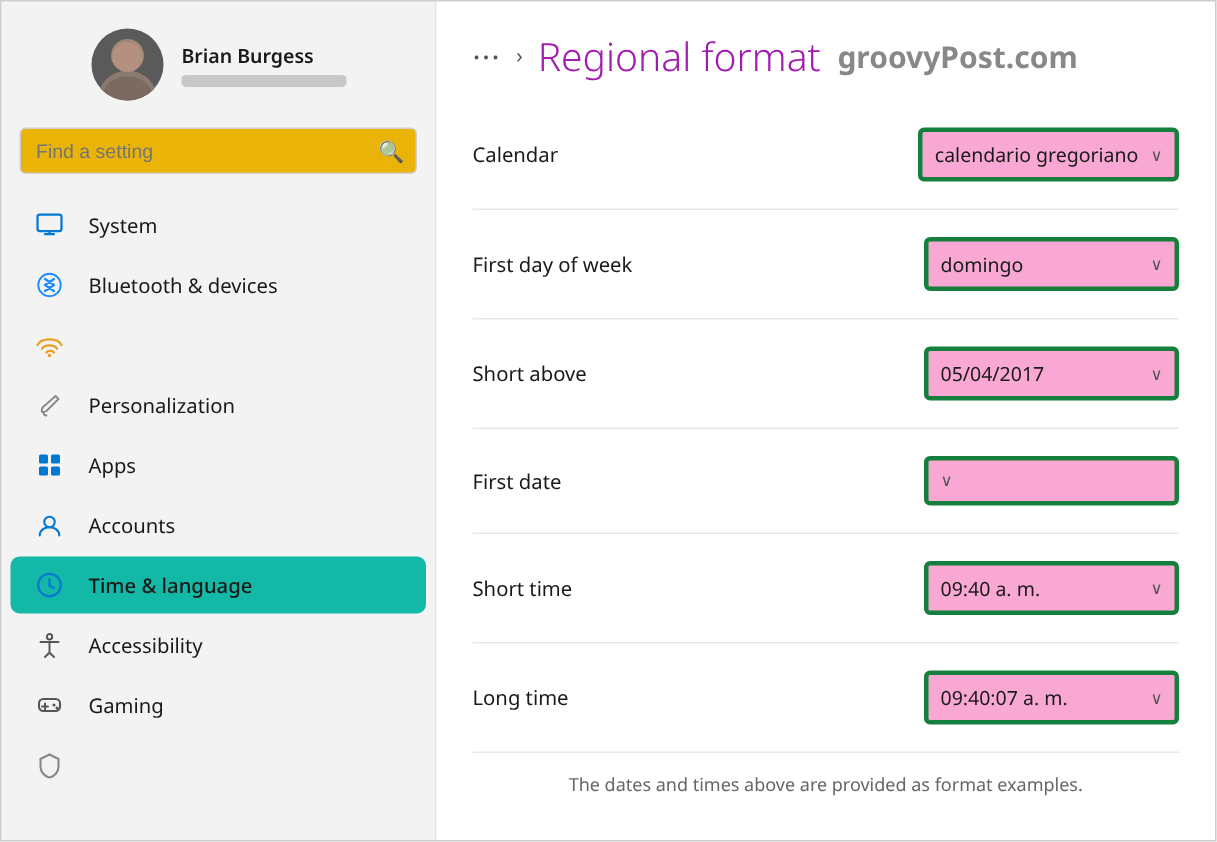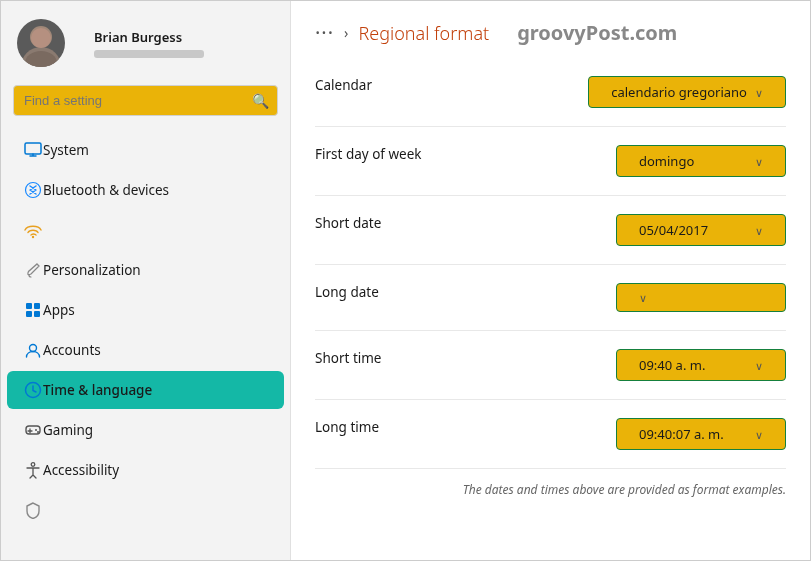--- a/index.html
+++ b/index.html
@@ -21,21 +21,22 @@
       display: flex;
       flex-direction: column;
       padding-bottom: 10px;
       border-right: 1px solid #e0e0e0;
     }
 
     .user-profile {
       display: flex;
       align-items: center;
       padding: 18px 16px 12px 16px;
-      gap: 29px;
+      gap: 12px;
+      margin-left: 44px;
     }
 
     .avatar {
       width: 48px;
       height: 48px;
       border-radius: 50%;
       background: #5a5a5a;
       display: flex;
       align-items: center;
       justify-content: center;
@@ -97,21 +98,21 @@
 
     .nav-items {
       display: flex;
       flex-direction: column;
       padding: 4px 0;
     }
 
     .nav-item {
       display: flex;
       align-items: center;
-      gap: 0;
+      gap: 16px;
       padding: 9px 16px;
       cursor: pointer;
       border-radius: 6px;
       margin: 1px 6px;
       font-size: 13.5px;
       color: #1a1a1a;
       user-select: none;
     }
 
     .nav-item.active {
@@ -149,83 +150,82 @@
       color: #555;
       letter-spacing: 1px;
     }
 
     .header-chevron {
       font-size: 14px;
       color: #555;
     }
 
     .header-title {
-      font-size: 18px;
+      font-size: 26px;
       font-weight: 300;
-      color: #c2410c;
-      margin-right: 18px;
+      color: #a21caf;
+      margin-right: 1px;
     }
 
     .header-brand {
       font-size: 20px;
       color: #888;
       font-weight: 700;
     }
 
     .content-area {
       flex: 1;
       overflow-y: auto;
       padding: 0 24px 16px 24px;
     }
 
     .setting-row {
       display: flex;
-      align-items: flex-start;
+      align-items: center;
       justify-content: space-between;
       padding: 18px 0;
       border-bottom: 1px solid #e8e8e8;
     }
 
     .setting-label {
       font-size: 13.5px;
       color: #1a1a1a;
     }
 
     .setting-control {
       display: flex;
       align-items: center;
       gap: 0;
     }
 
     .dropdown {
       display: flex;
       align-items: center;
-      border: 1px solid #15803d;
+      border: 3px solid #15803d;
       border-radius: 4px;
-      padding: 6px 22px;
-      background: #eab308;
+      padding: 6px 8px;
+      background: #f9a8d4;
       cursor: pointer;
       min-width: 170px;
       font-size: 13px;
       color: #1a1a1a;
       gap: 8px;
       justify-content: space-between;
     }
 
     .dropdown-chevron {
       font-size: 11px;
       color: #555;
     }
 
     .footnote {
       font-size: 12px;
       color: #666;
-      text-align: right;
+      text-align: center;
       padding: 12px 0 6px 0;
-      font-style: italic;
     }
   </style>
 </head>
 <body>
 
 <div class="sidebar">
   <div class="user-profile">
     <div class="avatar">
       <svg viewBox="0 0 48 48" xmlns="http://www.w3.org/2000/svg">
         <circle cx="24" cy="48" r="20" fill="#8a7a70"></circle>
@@ -317,37 +317,37 @@
           <circle cx="9" cy="9" r="7.5" stroke="#0078d4" stroke-width="1.5" fill="none"></circle>
           <path d="M9 5v4.5l3 1.5" stroke="#0078d4" stroke-width="1.5" stroke-linecap="round"></path>
         </svg>
       </span>
       <span>Time &amp; language</span>
     </div>
 
     <div class="nav-item">
       <span class="nav-icon">
         <svg width="18" height="18" viewBox="0 0 18 18" fill="none">
+          <circle cx="9" cy="3.5" r="1.8" stroke="#555" stroke-width="1.3" fill="none"></circle>
+          <path d="M3 7h12M9 7v7M6 17l3-3 3 3" stroke="#555" stroke-width="1.3" stroke-linecap="round" stroke-linejoin="round"></path>
+        </svg>
+      </span>
+      <span>Accessibility</span>
+    </div>
+
+    <div class="nav-item">
+      <span class="nav-icon">
+        <svg width="18" height="18" viewBox="0 0 18 18" fill="none">
           <rect x="2" y="5" width="14" height="8" rx="3" stroke="#555" stroke-width="1.4" fill="none"></rect>
           <path d="M6 8v4M4 10h4" stroke="#555" stroke-width="1.3" stroke-linecap="round"></path>
           <circle cx="12" cy="9" r="1" fill="#555"></circle>
           <circle cx="14" cy="11" r="1" fill="#555"></circle>
         </svg>
       </span>
       <span>Gaming</span>
-    </div>
-
-    <div class="nav-item">
-      <span class="nav-icon">
-        <svg width="18" height="18" viewBox="0 0 18 18" fill="none">
-          <circle cx="9" cy="3.5" r="1.8" stroke="#555" stroke-width="1.3" fill="none"></circle>
-          <path d="M3 7h12M9 7v7M6 17l3-3 3 3" stroke="#555" stroke-width="1.3" stroke-linecap="round" stroke-linejoin="round"></path>
-        </svg>
-      </span>
-      <span>Accessibility</span>
     </div>
 
     <div class="nav-item">
       <span class="nav-icon">
         <svg width="18" height="18" viewBox="0 0 18 18" fill="none">
           <path d="M9 2L3 5v5c0 3.5 2.5 6.5 6 7.5 3.5-1 6-4 6-7.5V5L9 2z" stroke="#888" stroke-width="1.4" fill="none"></path>
         </svg>
       </span>
     </div>
   </nav>
@@ -377,31 +377,31 @@
       <span class="setting-label">First day of week</span>
       <div class="setting-control">
         <div class="dropdown">
           <span>domingo</span>
           <span class="dropdown-chevron">∨</span>
         </div>
       </div>
     </div>
 
     <div class="setting-row">
-      <span class="setting-label">Short date</span>
+      <span class="setting-label">Short above</span>
       <div class="setting-control">
         <div class="dropdown">
           <span>05/04/2017</span>
           <span class="dropdown-chevron">∨</span>
         </div>
       </div>
     </div>
 
     <div class="setting-row">
-      <span class="setting-label">Long date</span>
+      <span class="setting-label">First date</span>
       <div class="setting-control">
         <div class="dropdown">
           <span class="dropdown-chevron">∨</span>
         </div>
       </div>
     </div>
 
     <div class="setting-row">
       <span class="setting-label">Short time</span>
       <div class="setting-control">

